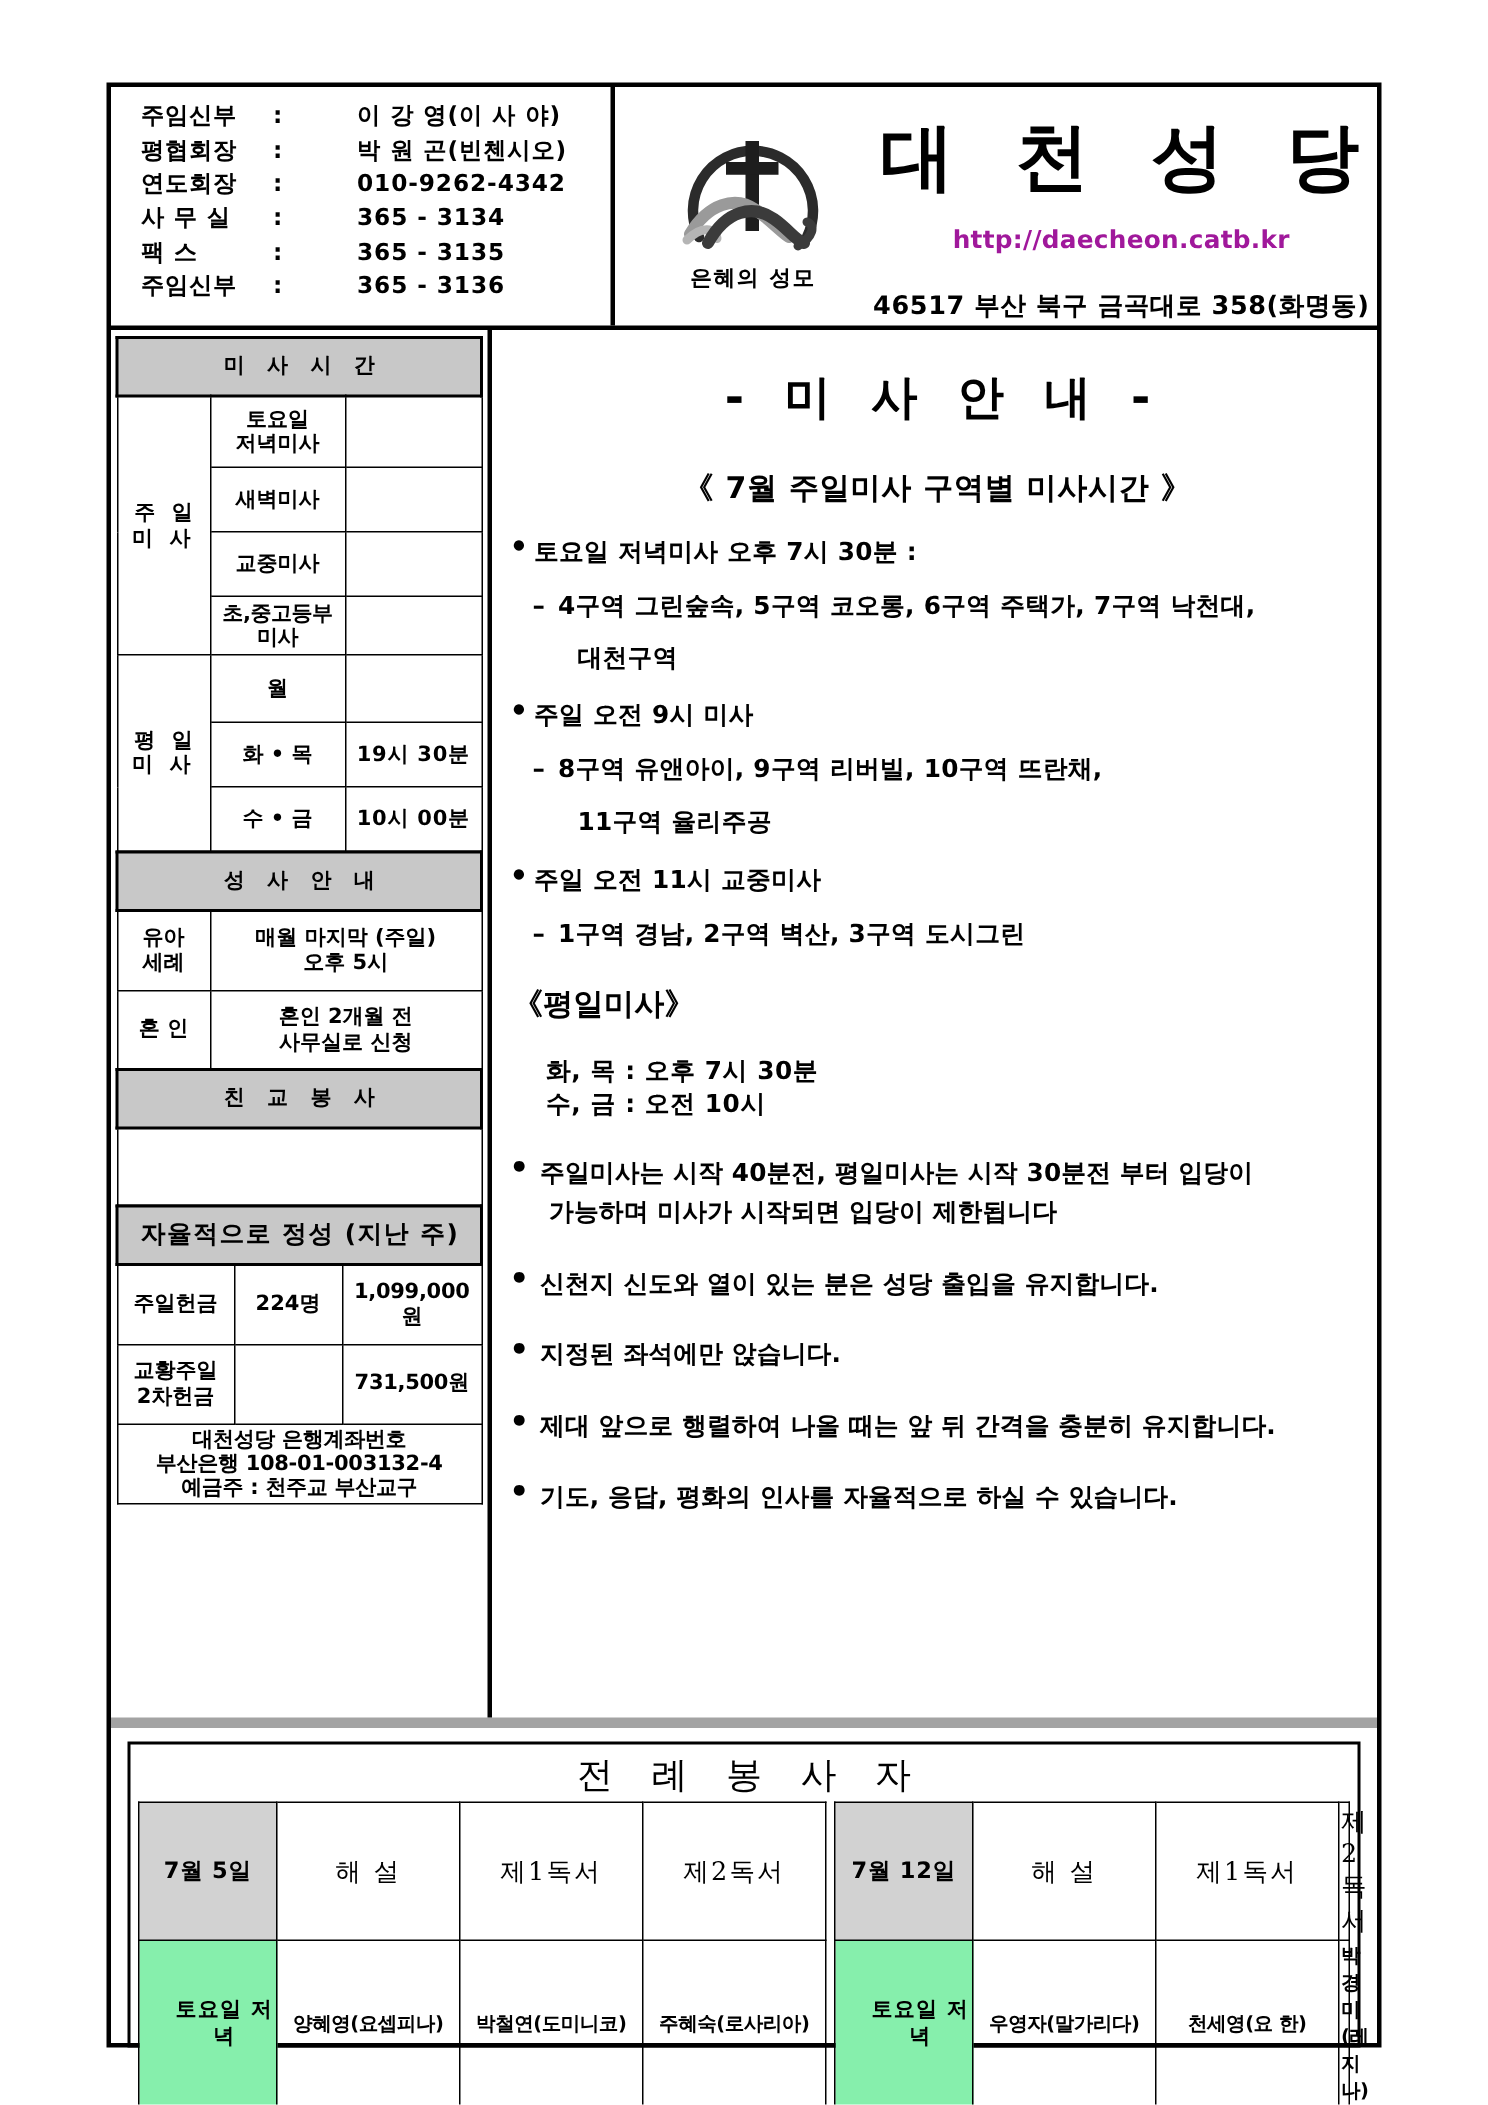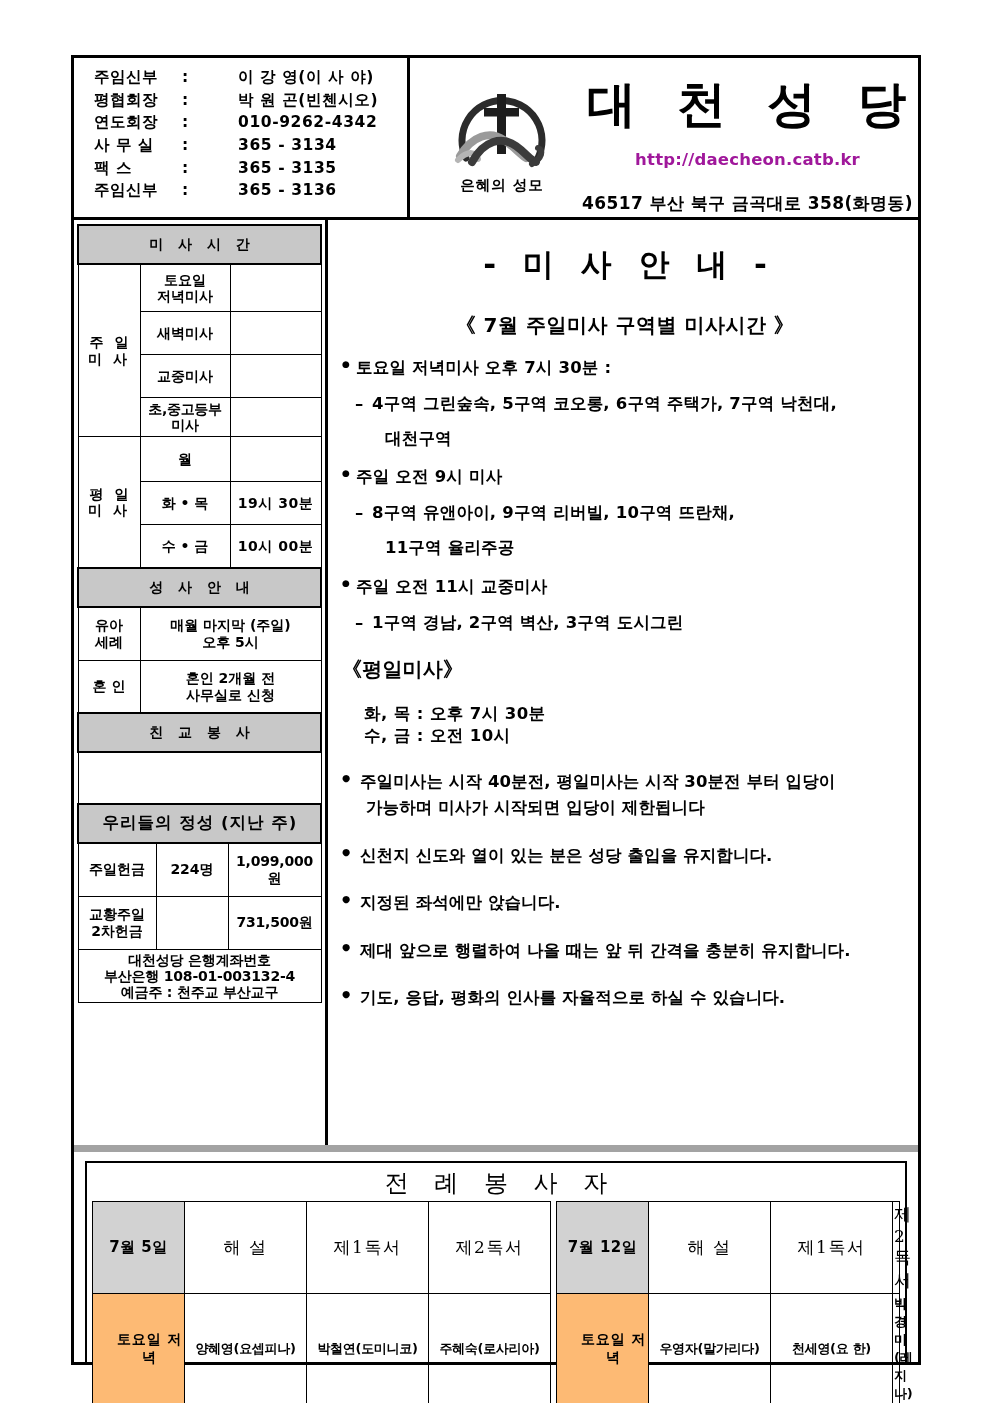--- a/index.html
+++ b/index.html
@@ -310,21 +310,21 @@
     height: 34px;
   }
   table#servers td.hdr.datecell {
     background: #d2d2d2;
     font-weight: bold;
     font-family: "DejaVu Sans", "Liberation Sans", sans-serif;
     font-size: 15px;
     letter-spacing: .5px;
   }
   table#servers td.rowhdr {
-    background: #fdba74;
+    background: #86efac;
     font-size: 14px;
     letter-spacing: .8px;
     padding-left: 23px;
   }
   table#servers td.gap { border: none; width: 6px; }
 </style>
 </head>
 <body>
 
 <div id="page-frame">
@@ -463,21 +463,21 @@
         </table>
 
       <table class="sb" style="margin-top:-1.5px">
         <colgroup>
             <col style="width:78px">
             <col style="width:72px">
             <col>
           </colgroup>
         <tbody>
             <tr>
-          <td class="sec-head tight" colspan="3">우리들의 정성 (지난 주)</td>
+          <td class="sec-head tight" colspan="3">자율적으로 정성 (지난 주)</td>
         </tr>
         <tr>
           <td style="height:48px">주일헌금</td>
           <td>224명</td>
           <td class="money">1,099,000원</td>
         </tr>
         <tr>
           <td class="tiny-label" style="height:48px">교황주일<br>2차헌금</td>
           <td></td>
           <td class="money">731,500원</td>

